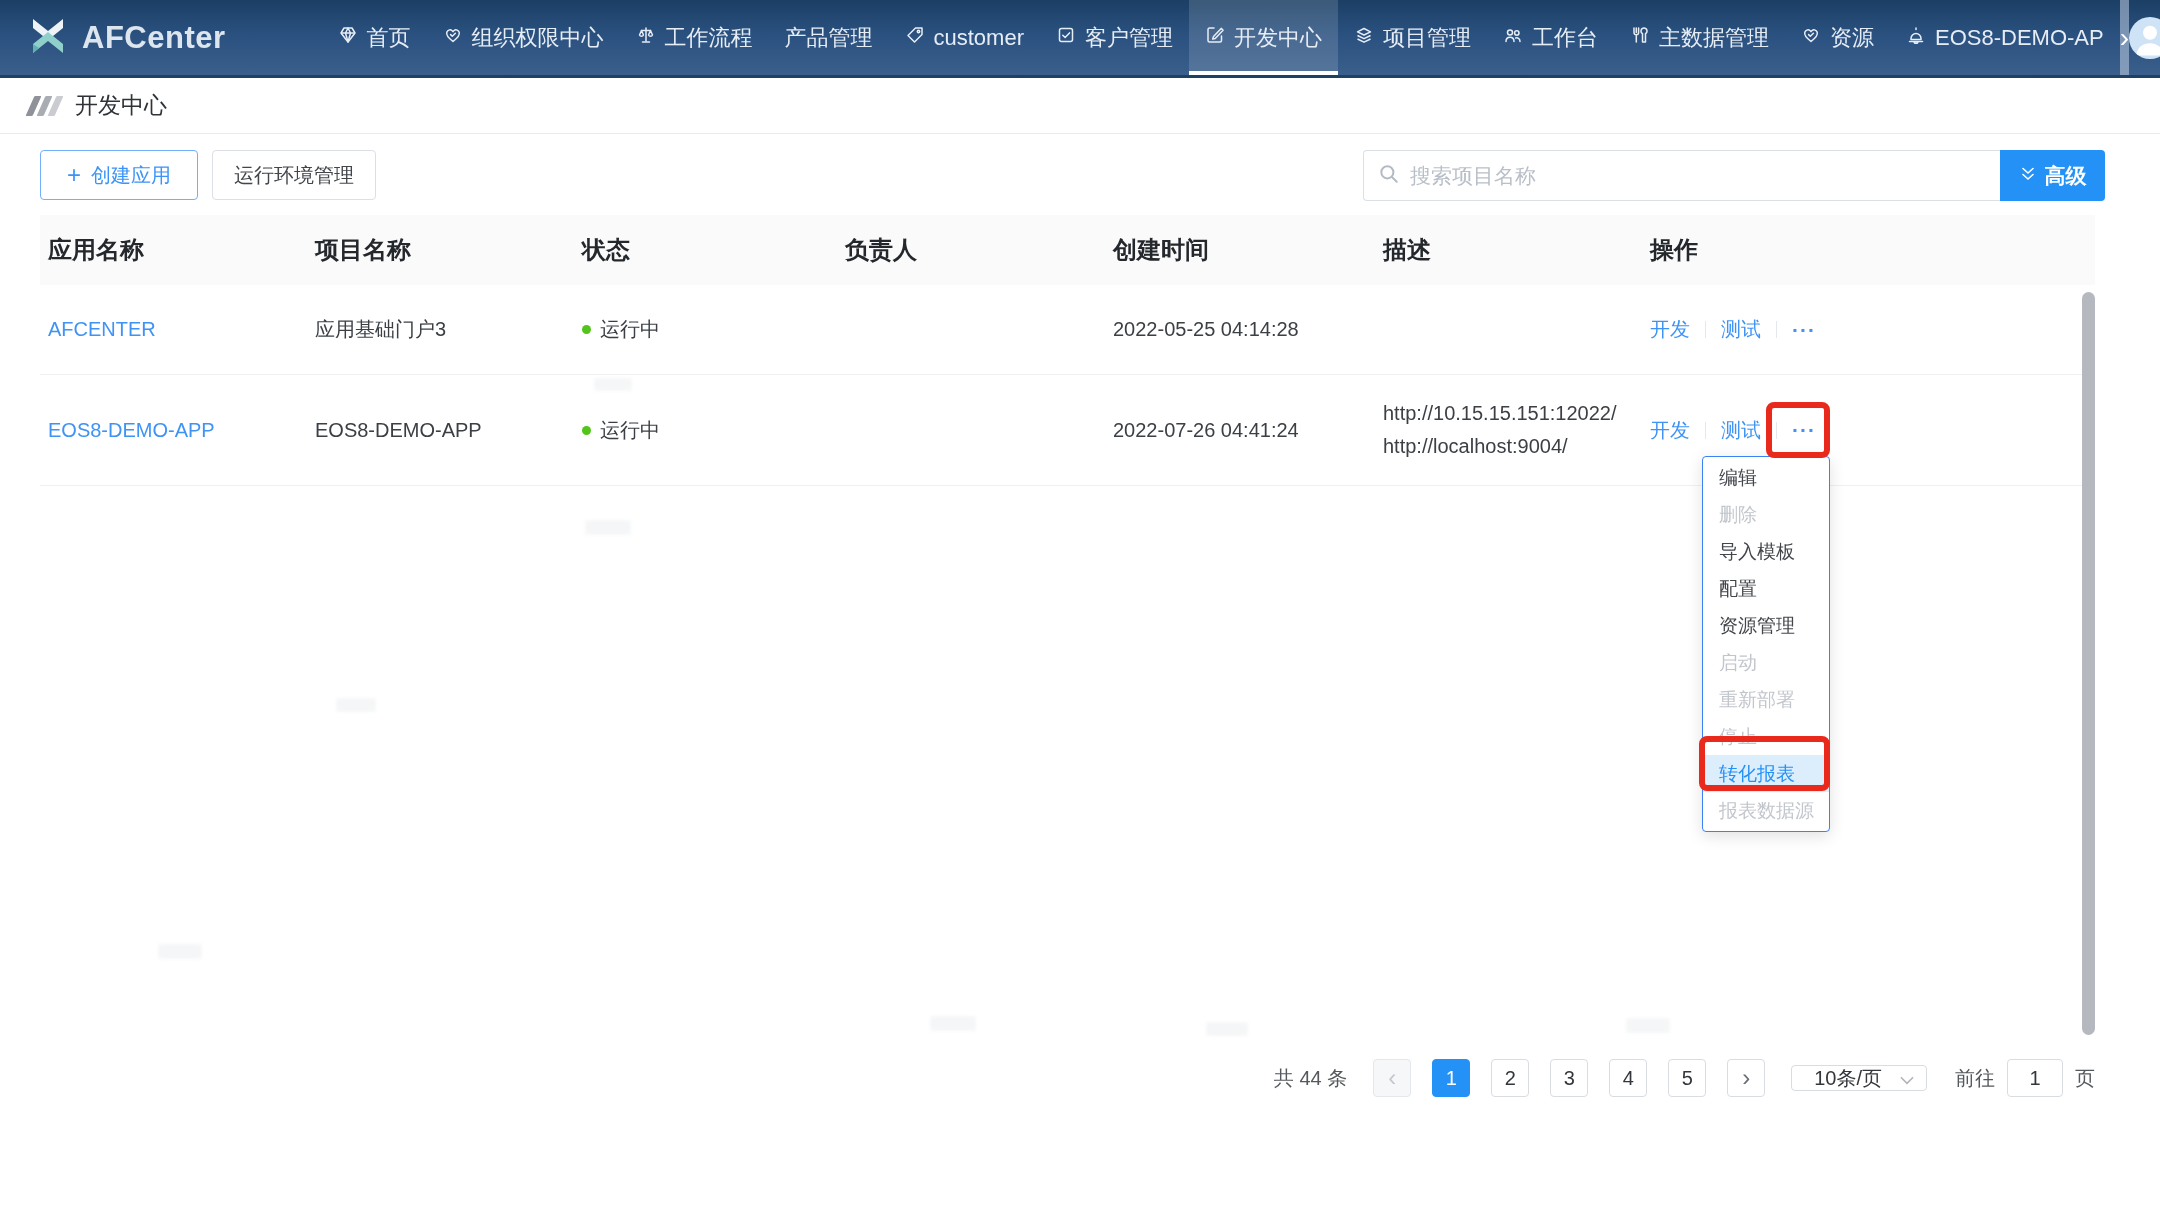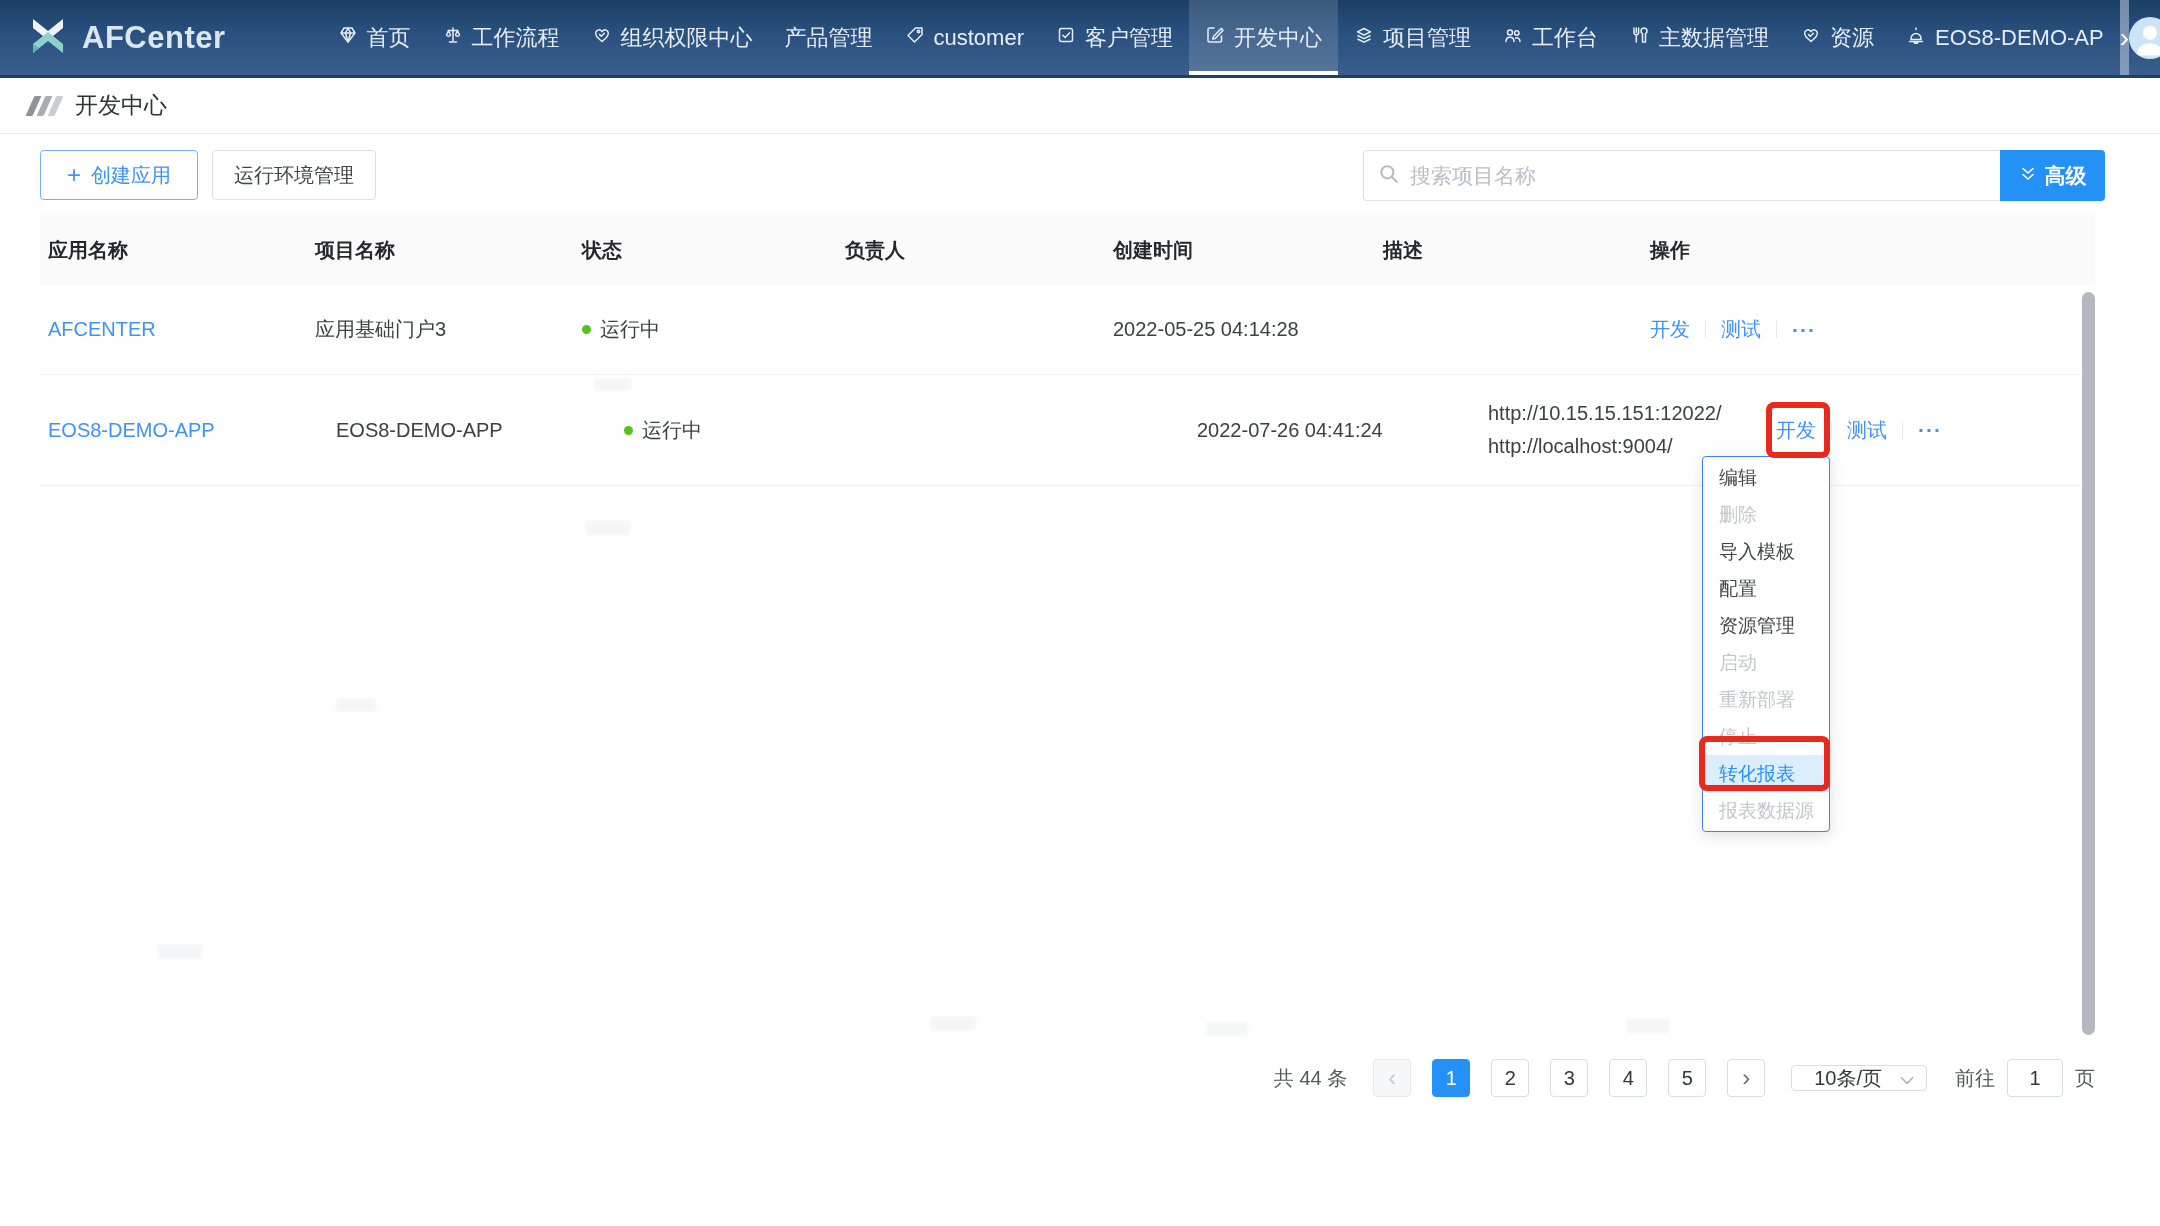--- a/index.html
+++ b/index.html
@@ -51,24 +51,24 @@
     font-family:inherit; }
   .search-box input::placeholder { color:#b9bfc8; }
   .btn-adv { width:105px; height:51px; background:#2491f7; color:#fff; font-size:21px;
     border:none; border-radius:0 4px 4px 0; display:flex; align-items:center;
     justify-content:center; gap:8px; cursor:pointer; font-family:inherit;font-weight:bold; }
 
   
   .table { position:absolute; left:40px; top:215px; width:2055px; }
   .trow { display:grid; grid-template-columns:267px 267px 263px 268px 270px 267px 1fr;
     align-items:center; padding:0 8px; }
-  .thead { height:70px; background:#fafafa; font-weight:bold; font-size:20px; color:#24282d; }
+  .thead { height:70px; background:#fafafa; font-weight:bold; font-size:24px; color:#24282d; }
   .data-row { border-bottom:1px solid #f0f0f0; font-size:20px; color:#3c4045; }
   .row-1 { height:90px; }
-  .row-2 { height:111px;gap:21px; }
+  .row-2 { height:111px; }
   .app-link { color:#3e93f5; cursor:pointer; }
   .status { display:flex; align-items:center; gap:9px; }
   .dot { width:9px; height:9px; border-radius:50%; background:#52c41a; }
   .desc-cell { line-height:33px; word-break:break-all; padding-right:28px; }
   .actions { display:flex; align-items:center; }
   .act-link { color:#3e93f5; cursor:pointer; }
   .act-sep { width:1px; height:17px; background:#e4e7eb; margin:0 15px; }
   .more-link { color:#3e93f5; font-weight:bold; letter-spacing:1px; cursor:pointer; font-size:21px; }
 
   
@@ -127,32 +127,32 @@
   <div class="nav-menu">
     <div class="nav-item">
       <span><svg width="20" height="20" viewBox="0 0 20 20" fill="none" stroke-width="1.5" stroke-linejoin="round">
             <path d="M6 3h8l3 5-7 9-7-9z"></path>
             <path d="M3 8h14M10 3 7.5 8 10 17l2.5-9z"></path>
           </svg></span>
       <span>首页</span>
     </div>
     <div class="nav-item">
       <span><svg width="20" height="20" viewBox="0 0 20 20" fill="none" stroke-width="1.5" stroke-linecap="round" stroke-linejoin="round">
+            <path d="M10 16.5C5 12.7 3 9.9 3.8 7.3 4.5 5.2 7 4.2 8.8 5.4c.5.3.9.7 1.2 1.2.3-.5.7-.9 1.2-1.2 1.8-1.2 4.3-.2 5 1.9.8 2.6-1.2 5.4-6.2 9.2z"></path>
+            <path d="M7.6 9.6l1.7 1.7 3.1-3.1"></path>
+          </svg></span>
+      <span>组织权限中心</span>
+    </div>
+    <div class="nav-item">
+      <span><svg width="20" height="20" viewBox="0 0 20 20" fill="none" stroke-width="1.5" stroke-linecap="round" stroke-linejoin="round">
             <path d="M10 3v13M5.5 5.5h9"></path>
             <path d="M5.5 5.5 3.5 10a2.2 2.2 0 0 0 4 0zM14.5 5.5l-2 4.5a2.2 2.2 0 0 0 4 0z"></path>
             <path d="M6.5 17h7"></path>
           </svg></span>
       <span>工作流程</span>
-    </div>
-    <div class="nav-item">
-      <span><svg width="20" height="20" viewBox="0 0 20 20" fill="none" stroke-width="1.5" stroke-linecap="round" stroke-linejoin="round">
-            <path d="M10 16.5C5 12.7 3 9.9 3.8 7.3 4.5 5.2 7 4.2 8.8 5.4c.5.3.9.7 1.2 1.2.3-.5.7-.9 1.2-1.2 1.8-1.2 4.3-.2 5 1.9.8 2.6-1.2 5.4-6.2 9.2z"></path>
-            <path d="M7.6 9.6l1.7 1.7 3.1-3.1"></path>
-          </svg></span>
-      <span>组织权限中心</span>
     </div>
     <div class="nav-item">
       <span>产品管理</span>
     </div>
     <div class="nav-item">
       <span><svg width="20" height="20" viewBox="0 0 20 20" fill="none" stroke-width="1.5" stroke-linejoin="round">
             <path d="M3 10.5 10.5 3H17v6.5L9.5 17 3 10.5z"></path>
             <circle cx="13.5" cy="6.5" r="1.2"></circle>
           </svg></span>
       <span>customer</span>

